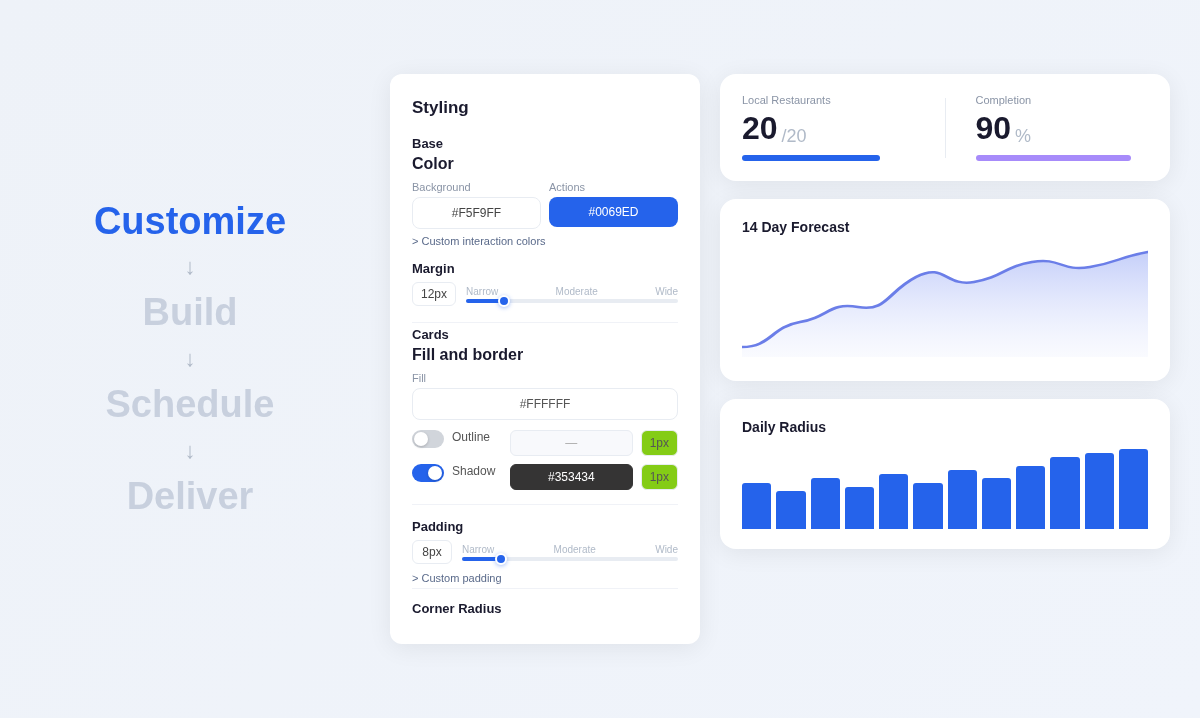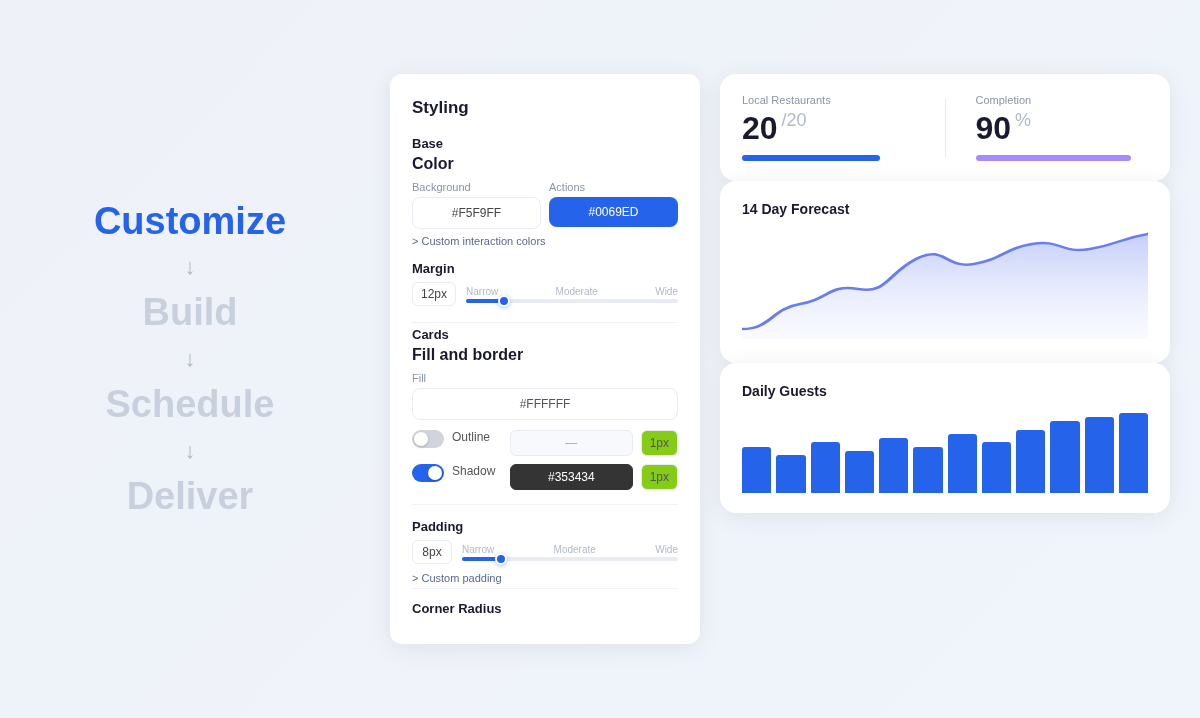--- a/index.html
+++ b/index.html
@@ -234,20 +234,21 @@
       background: #84cc16;
     }
 
     .padding-section { margin-top: 14px; border-top: 1px solid #f0f2f7; padding-top: 14px; }
     .corner-section { border-top: 1px solid #f0f2f7; padding-top: 12px; margin-top: 4px; }
 
     
     .cards-panel {
       display: flex;
       flex-direction: column;
+      gap: 18px;
       flex: 1;
     }
 
     .card {
       background: #fff;
       border-radius: 16px;
       padding: 20px 22px;
       box-shadow: 0 4px 24px rgba(0,0,0,0.07);
     }
 
@@ -260,21 +261,21 @@
     .stat-label {
       font-size: 11px;
       color: #8a94a6;
       margin-bottom: 4px;
     }
     .stat-value {
       font-size: 32px;
       font-weight: 700;
       color: #1a1a2e;
       display: flex;
-      align-items: flex-start;
+      align-items: flex-end;
       gap: 4px;
     }
     .stat-suffix {
       font-size: 18px;
       font-weight: 400;
       color: #b0bac8;
     }
     .stat-bar {
       height: 6px;
       border-radius: 3px;
@@ -455,21 +456,21 @@
           </linearGradient>
         </defs>
 
         <path d="M0,100 C20,100 20,80 40,75 C60,70 60,55 80,60 C100,65 100,45 120,30 C140,15 140,40 160,35 C180,30 180,20 200,15 C220,10 220,25 240,20 C260,15 260,10 280,5 L280,110 L0,110 Z" fill="url(#fg)" stroke="none"></path>
 
         <path d="M0,100 C20,100 20,80 40,75 C60,70 60,55 80,60 C100,65 100,45 120,30 C140,15 140,40 160,35 C180,30 180,20 200,15 C220,10 220,25 240,20 C260,15 260,10 280,5" fill="none" stroke="#6b7ee8" stroke-width="2.5" stroke-linecap="round"></path>
       </svg>
     </div>
 
     <div class="card">
-      <div class="guests-title">Daily Guests</div>
+      <div class="guests-title">Daily Radius</div>
       <div class="bar-chart" id="bar-chart-container">
           <div class="bar" style="height: 57.8947%;"></div>
           <div class="bar" style="height: 47.3684%;"></div>
           <div class="bar" style="height: 63.1579%;"></div>
           <div class="bar" style="height: 52.6316%;"></div>
           <div class="bar" style="height: 68.4211%;"></div>
           <div class="bar" style="height: 57.8947%;"></div>
           <div class="bar" style="height: 73.6842%;"></div>
           <div class="bar" style="height: 63.1579%;"></div>
           <div class="bar" style="height: 78.9474%;"></div>

